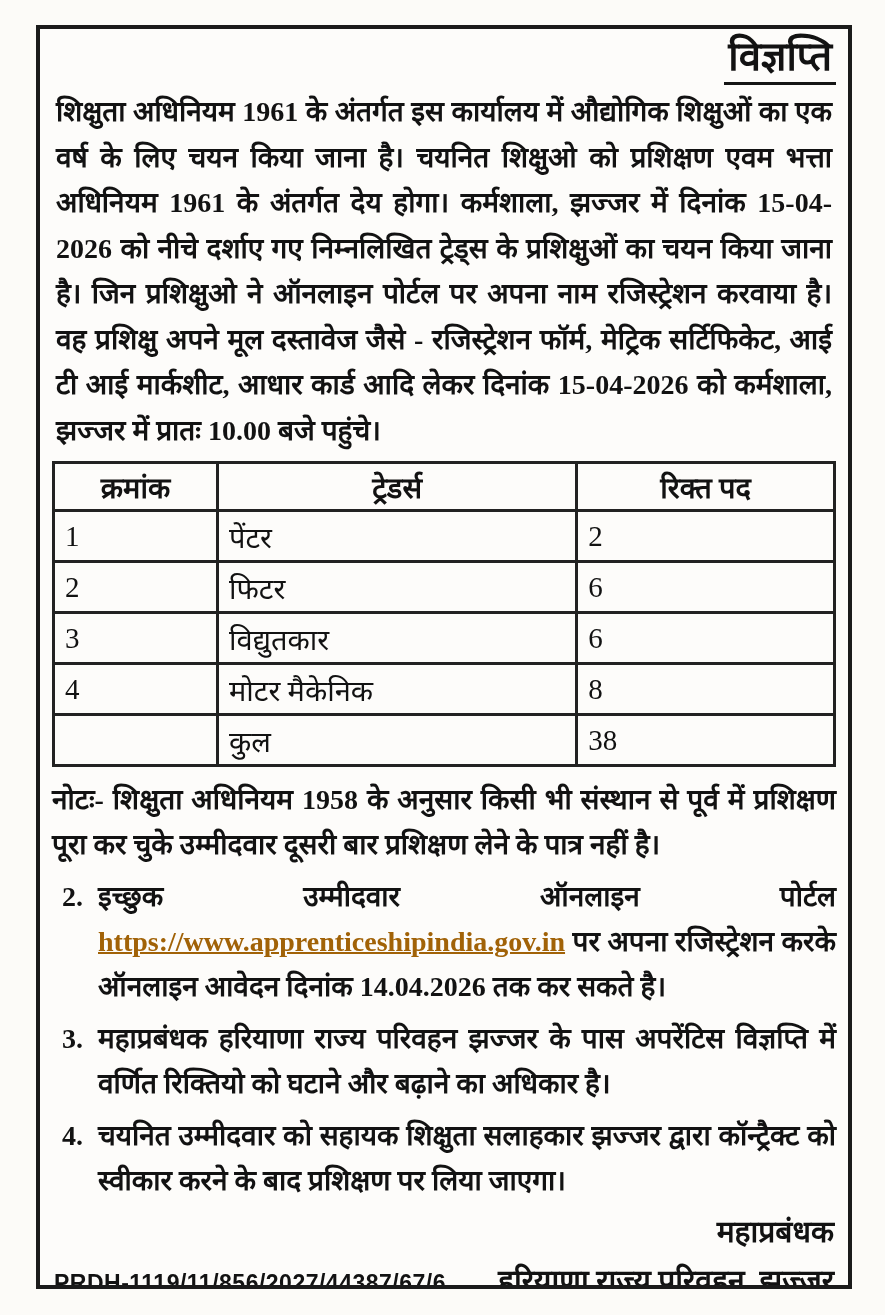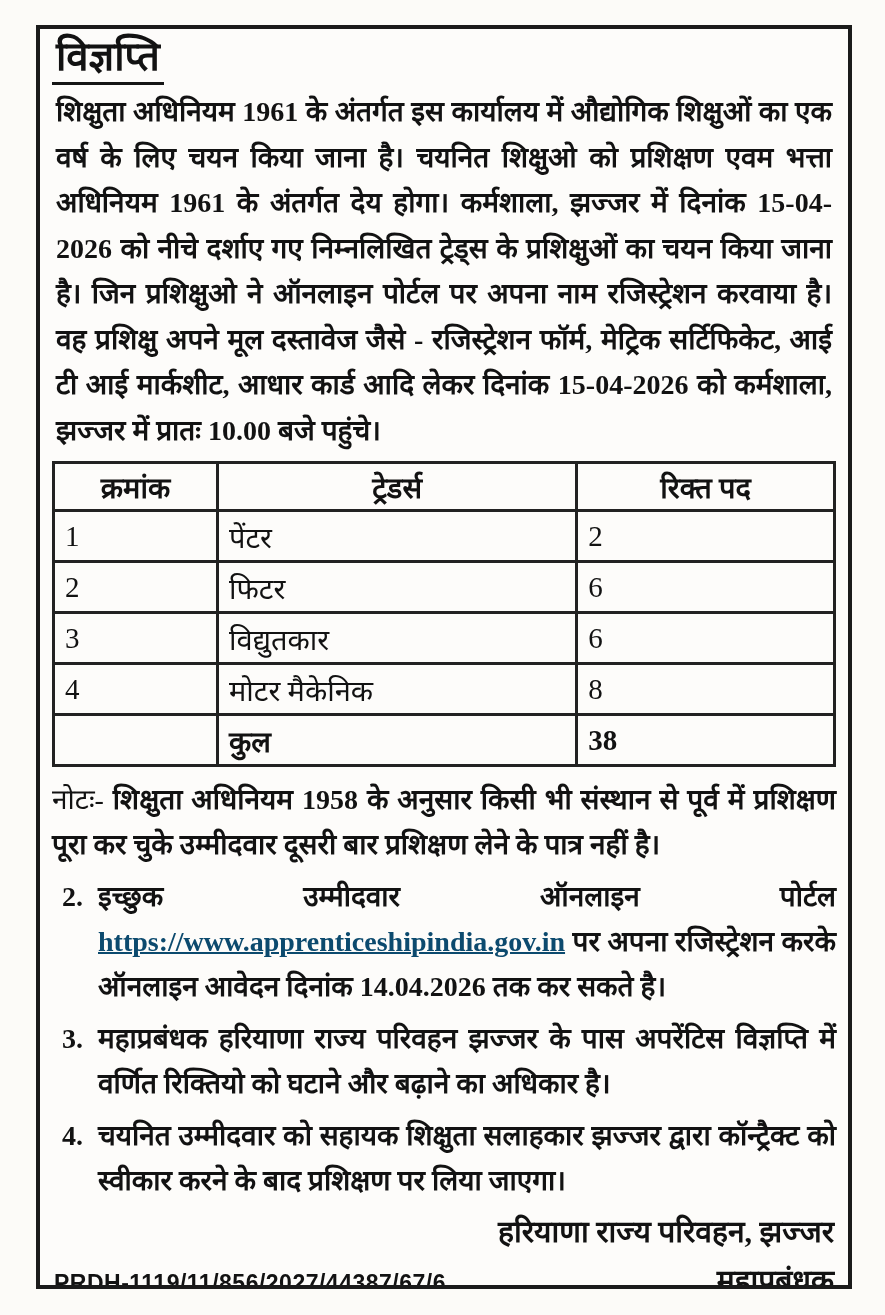--- a/index.html
+++ b/index.html
@@ -14,21 +14,21 @@
   .frame {
     position: absolute;
     left: 36px; top: 25px;
     width: 816px; height: 1264px;
     box-sizing: border-box;
     border: 4px solid #1b1b1b;
     background: #fdfcfa;
     padding: 2px 12px 4px 12px;
     overflow: hidden;
   }
-  .title-wrap { text-align: left; margin: 2px 0 4px 0; }
+  .title-wrap { text-align: right; margin: 2px 0 4px 0; }
   .title {
     display: inline-block;
     font-size: 40px;
     font-weight: 700;
     border-bottom: 3px solid #151515;
     padding: 0 4px 1px 4px;
     line-height: 1.2;
   }
   .intro {
     font-size: 28px;
@@ -58,29 +58,29 @@
     height: 48px;
   }
   table.trades td {
     text-align: left;
     font-weight: 500;
     height: 51px;
   }
   col.c-sno { width: 21%; }
   col.c-trade { width: 46%; }
   col.c-vac { width: 33%; }
-  tr.total-row td { font-weight: 700; }
+  tr.total-row td { font-weight: 400; }
   .note {
     font-size: 28px;
     line-height: 45px;
     text-align: justify;
     font-weight: 600;
     margin: 2px 0 6px 0;
   }
-  .note b { font-weight: 400; }
+  .note b { font-weight: 700; }
   .point {
     display: flex;
     margin-top: 7px;
     font-weight: 600;
   }
   .point-number {
     flex: none;
     width: 46px;
     padding-left: 10px;
     font-size: 28px;
@@ -91,21 +91,21 @@
     flex: 1;
     font-size: 28px;
     line-height: 45px;
     text-align: justify;
   }
   .portal-url {
     font-weight: 800;
     text-decoration: underline;
     text-decoration-thickness: 2px;
     overflow-wrap: anywhere;
-    color: #0c4a6e;
+    color: #a16207;
   }
   .footer {
     display: flex;
     justify-content: space-between;
     align-items: flex-end;
     margin-top: 4px;
   }
   .ref-number {
     font-family: "Liberation Sans", sans-serif;
     font-weight: 700;
@@ -189,18 +189,18 @@
   </div>
 
   <div class="point">
     <span class="point-number">4.</span>
     <span class="point-body">चयनित उम्मीदवार को सहायक शिक्षुता सलाहकार झज्जर द्वारा कॉन्ट्रैक्ट को स्वीकार करने के बाद प्रशिक्षण पर लिया जाएगा।</span>
   </div>
 
   <div class="footer">
     <div class="ref-number">PRDH-1119/11/856/2027/44387/67/6</div>
     <div class="signature">
+      <div>महाप्रबंधक</div>
       <div>हरियाणा राज्य परिवहन, झज्जर</div>
-      <div>महाप्रबंधक</div>
     </div>
   </div>
 
 </div>
 
 </body></html>

